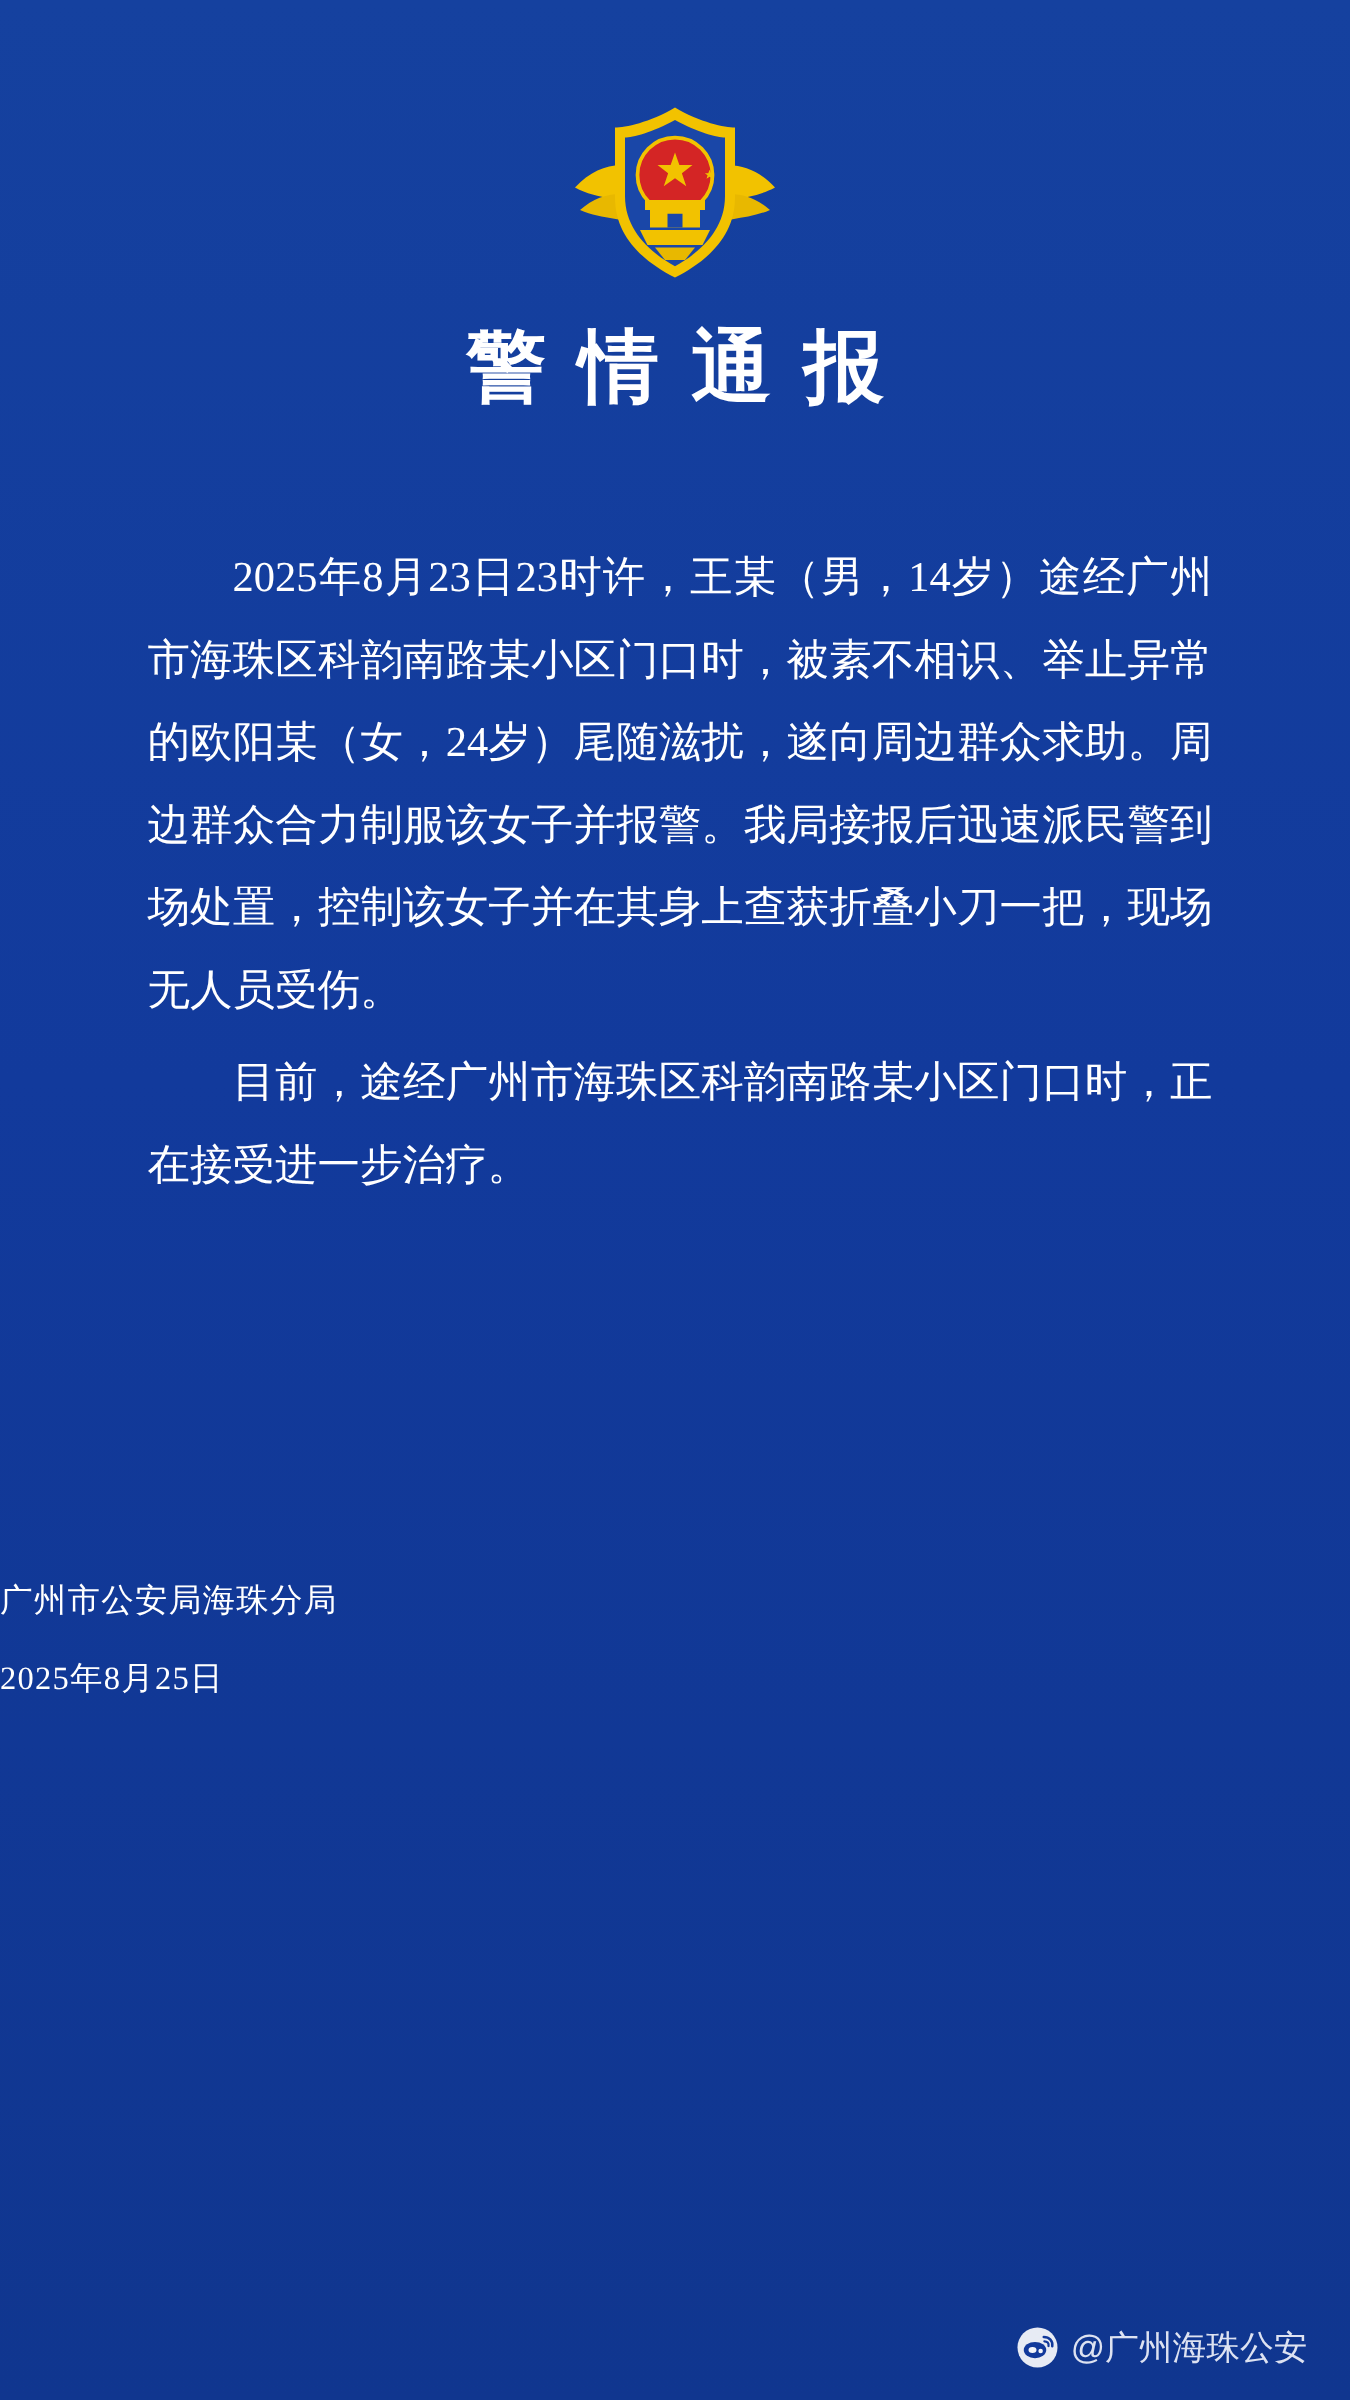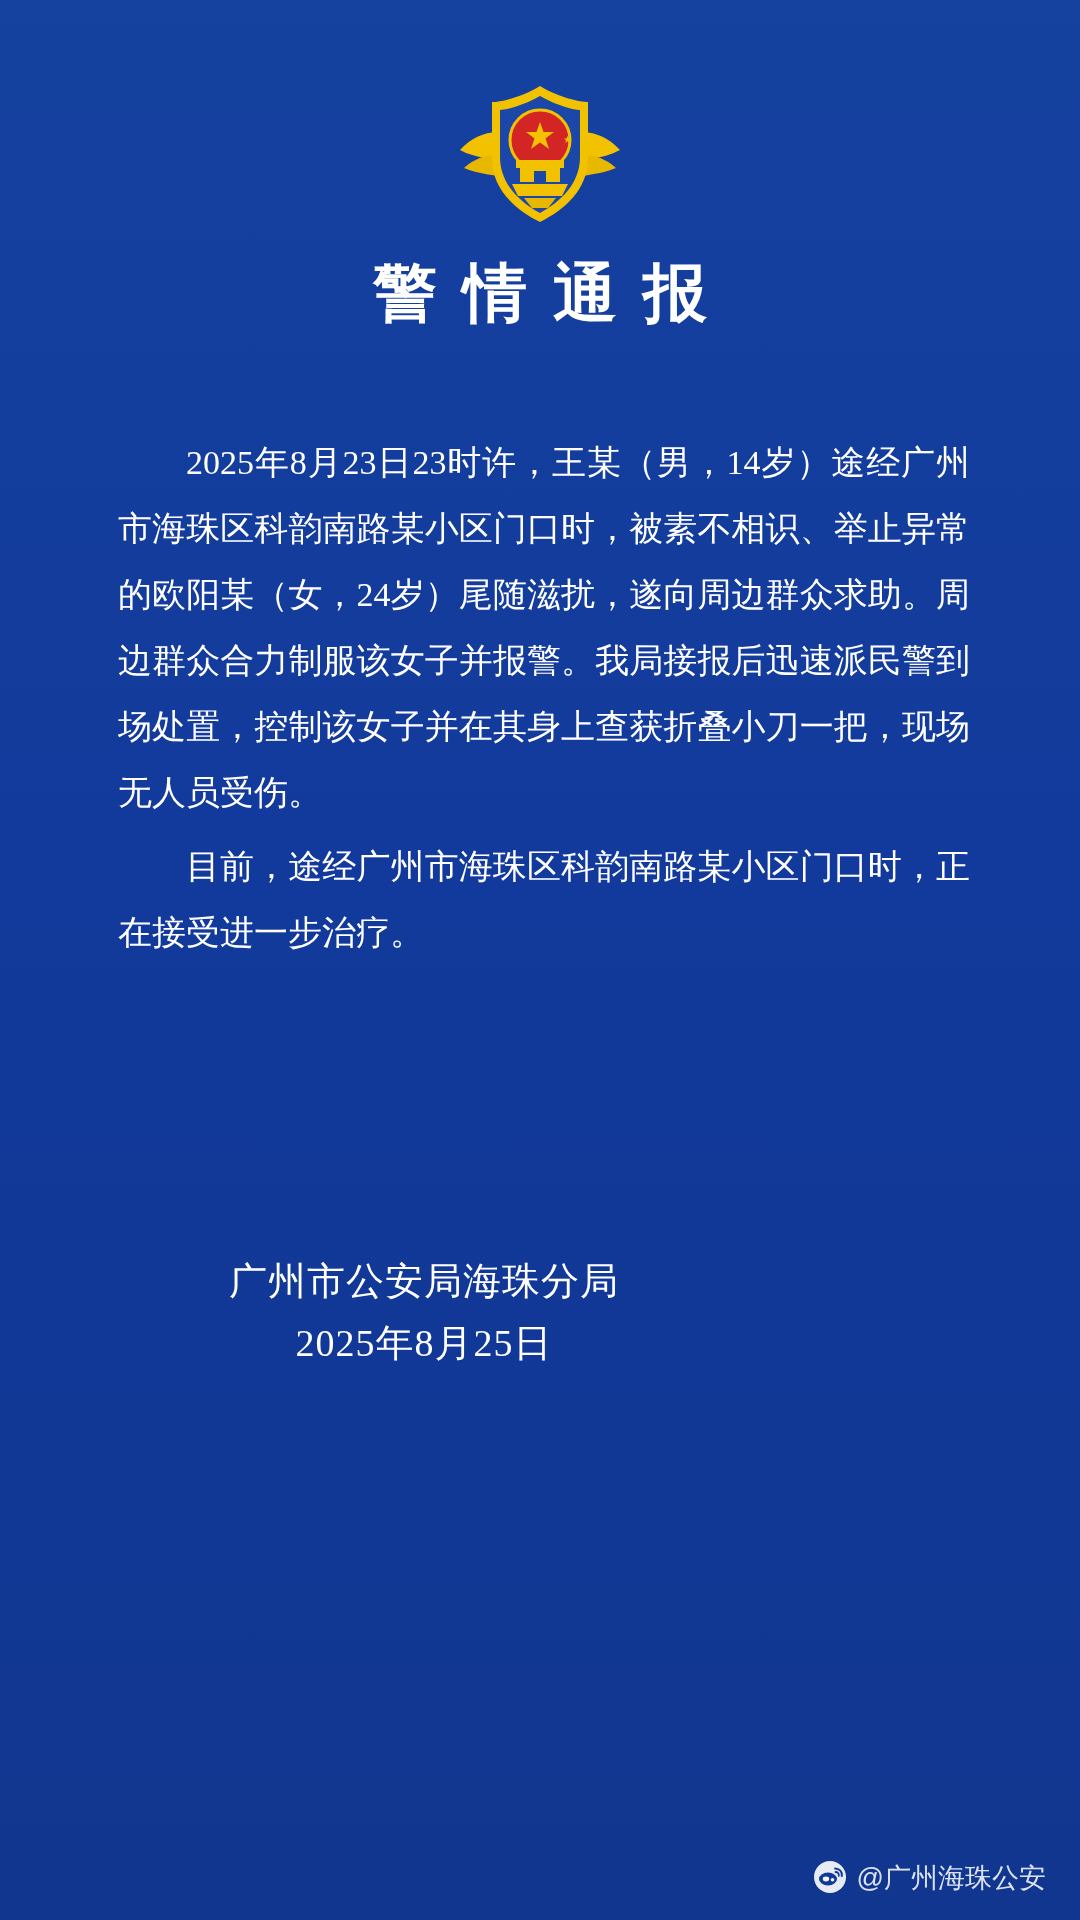--- a/index.html
+++ b/index.html
@@ -59,39 +59,39 @@
   }
   .body-text p {
     margin: 0 0 8px 0;
     text-indent: 2em;
   }
   .signature {
     position: absolute;
     top: 1250px;
     left: 0;
     width: 908px;
-    text-align: center;
     color: #ffffff;
-    font-size: 38px;
+    font-size: 26px;
     line-height: 62px;
     font-family: "Liberation Serif", serif;
   }
   .signature .dept {
     letter-spacing: 1px;
     padding-right: 60px;
   }
   .signature .date {
     letter-spacing: 1px;
     padding-right: 60px;
   }
   .watermark {
     position: absolute;
     bottom: 24px;
     right: 34px;
     display: flex;
+    align-items: center;
     gap: 10px;
     color: #e8ecf7;
     font-size: 27px;
     font-family: "Liberation Sans", sans-serif;
     opacity: 0.95;
   }
   .weibo-icon {
     width: 34px;
     height: 34px;
     display: block;

